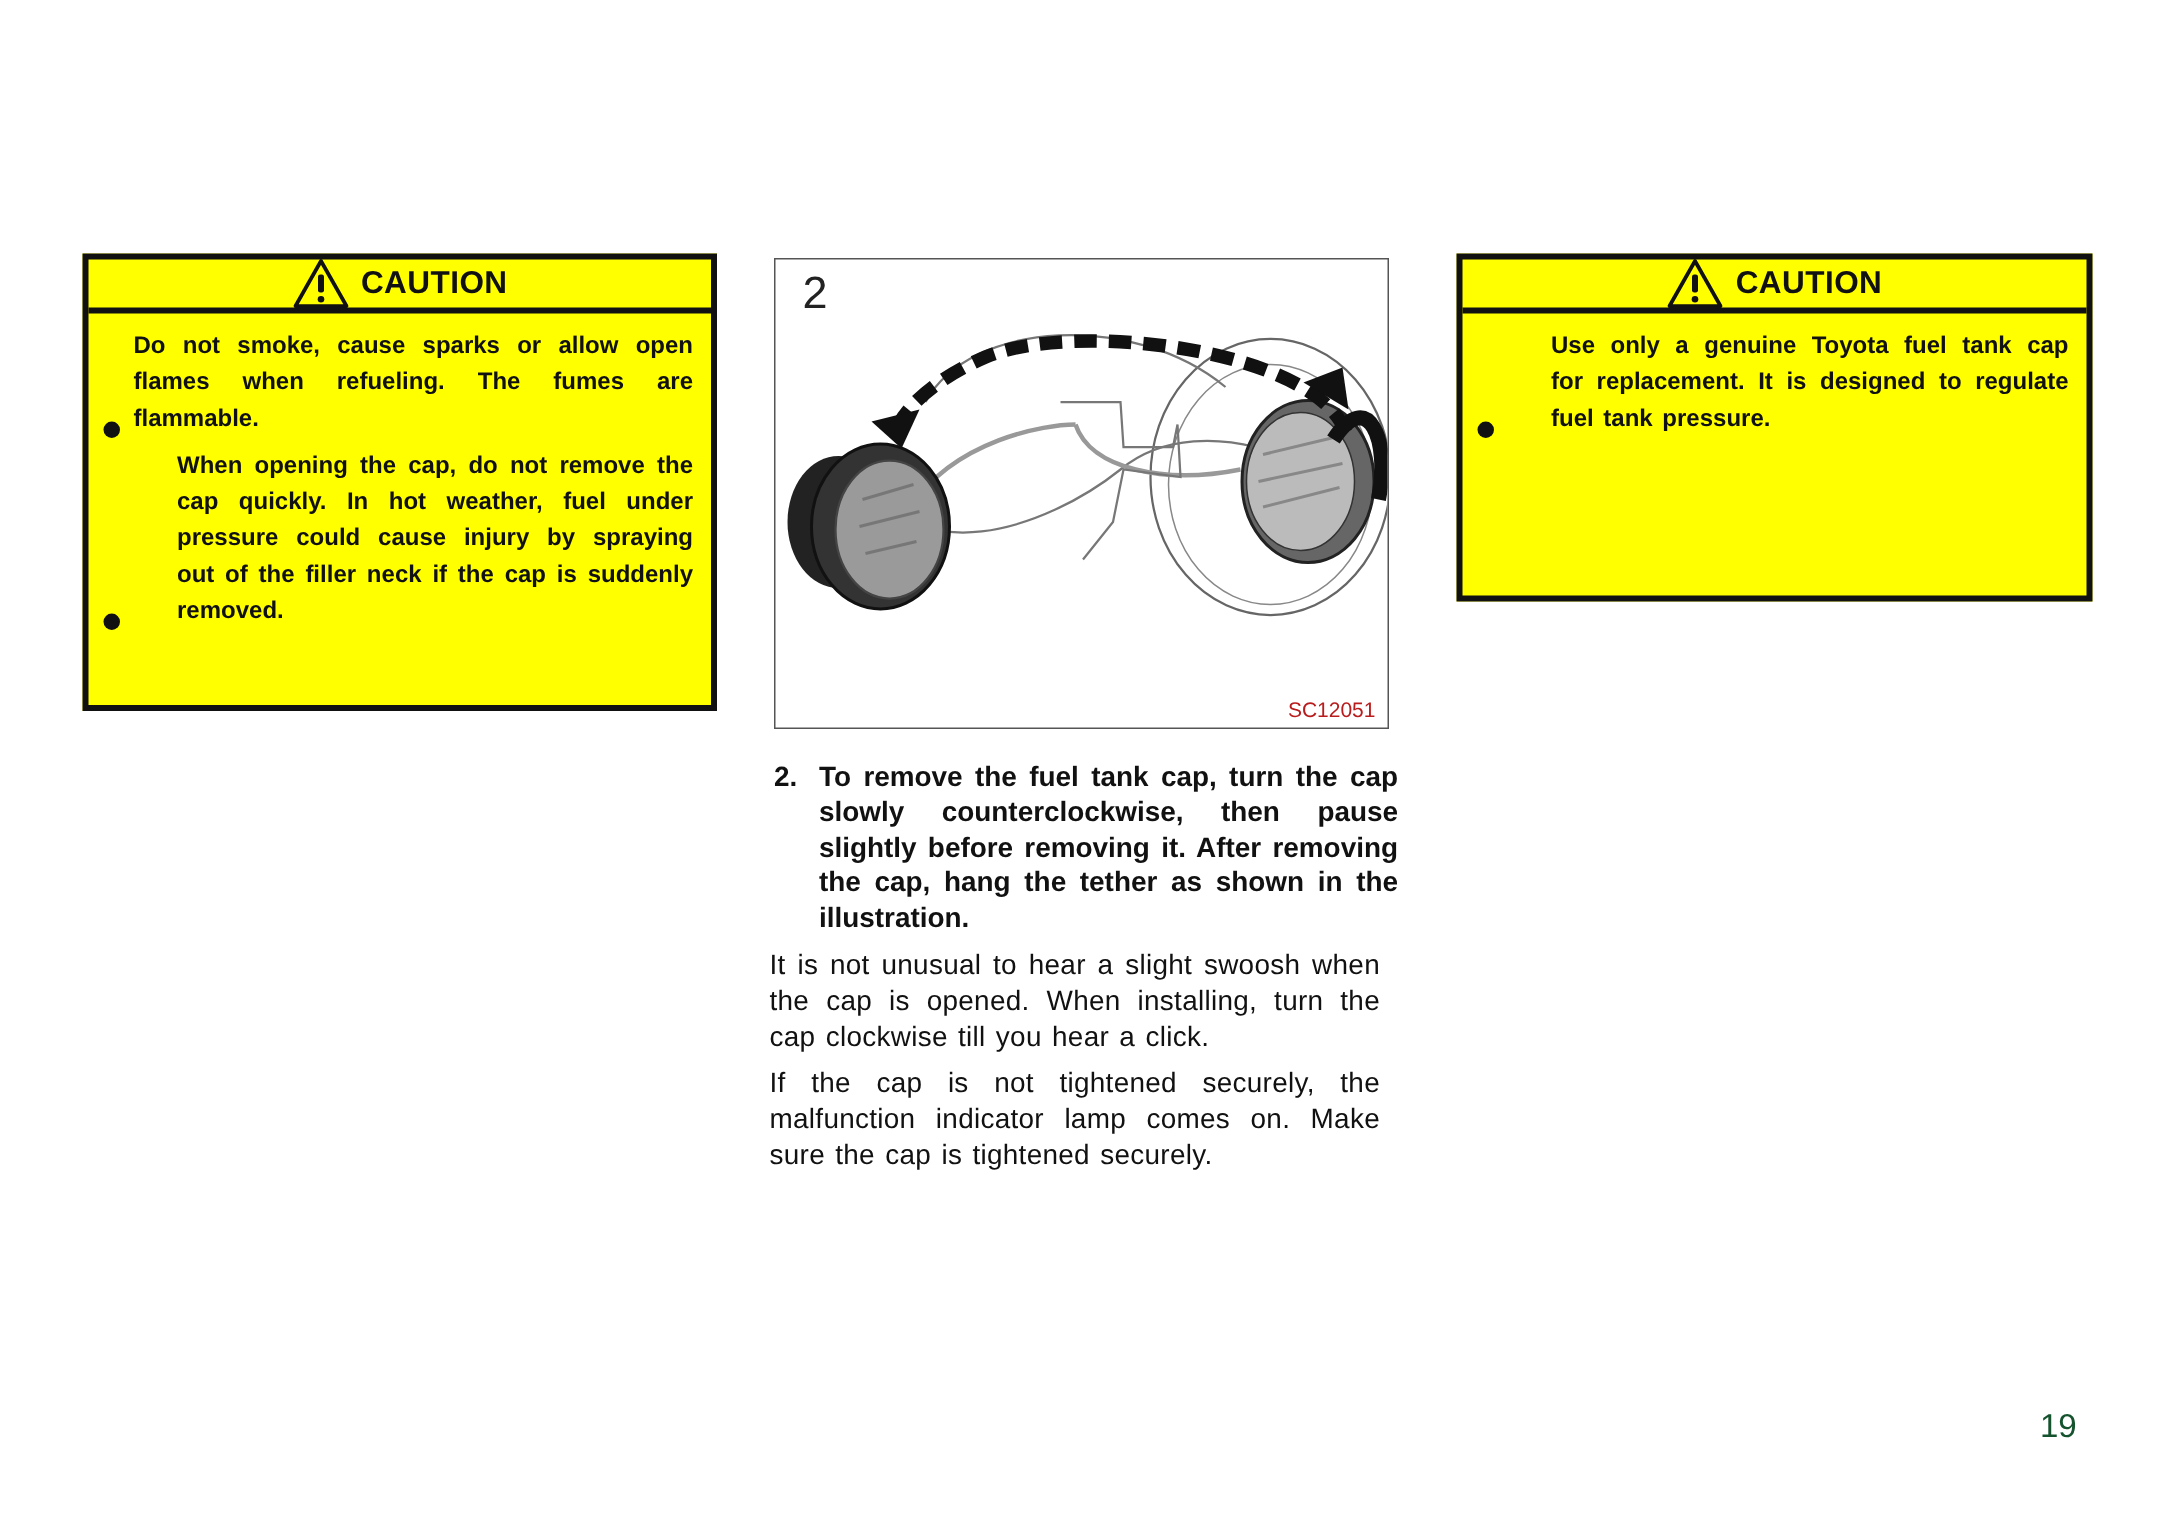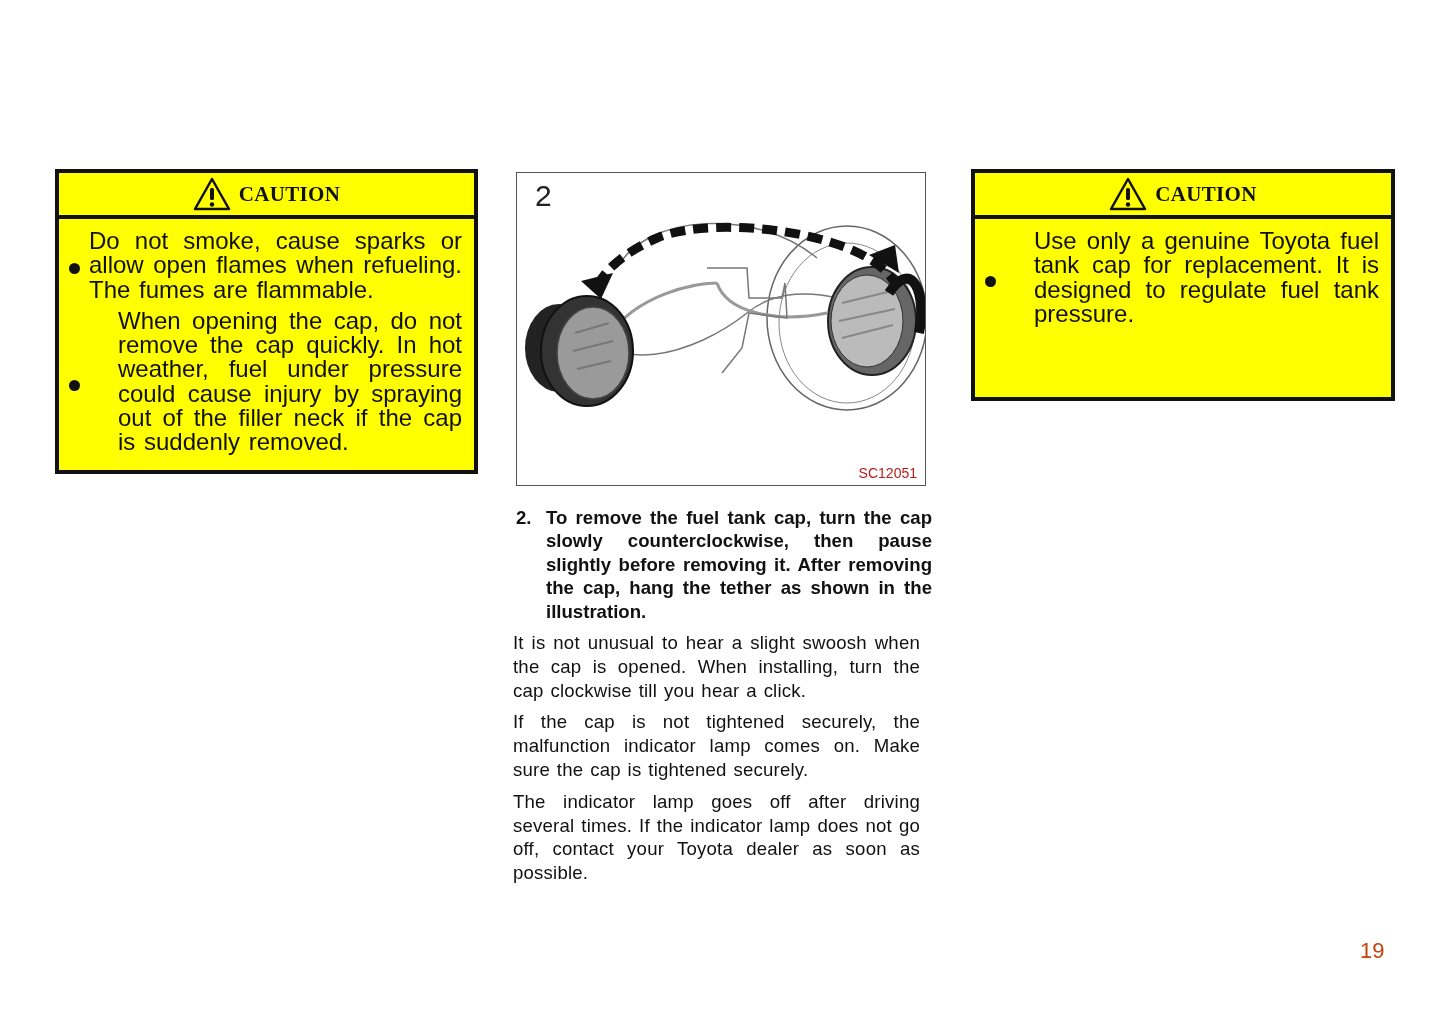--- a/index.html
+++ b/index.html
@@ -11,43 +11,42 @@
     font-family: "Liberation Sans", "DejaVu Sans", sans-serif;
     color: #111111;
   }
   .caution-box {
     position: absolute;
     background: #ffff00;
     border: 4px solid #111111;
     box-sizing: border-box;
   }
   .caution-header {
-    height: 46px;
+    height: 36px;
     border-bottom: 4px solid #111111;
     display: flex;
     align-items: center;
     justify-content: center;
     gap: 8px;
     box-sizing: border-box;
-    font-family: Liberation Serif, serif;
   }
   .caution-header svg { width: 38px; height: 34px; display: block; }
   .caution-title {
     font-weight: bold;
     font-size: 21px;
     letter-spacing: 0.3px;
   }
   .caution-body {
     padding: 10px 12px 8px 10px;
   }
   .caution-item {
     display: flex;
-    align-items: center;
-    font-weight: normal;
-    font-size: 24px;
+    align-items: flex-end;
+    font-weight: bold;
+    font-size: 16px;
     line-height: 24.3px;
     margin-bottom: 7px;
   }
   .caution-item:last-child { margin-bottom: 0; gap: 29px; }
   .bullet {
     flex: 0 0 20px;
     display: flex;
     justify-content: flex-start;
     padding-top: 7px;
   }
@@ -102,21 +101,21 @@
     text-align: justify;
     text-align-last: left;
     margin: 0 12px 8px 0;
     word-spacing: 1.5px;
     letter-spacing: 0.2px;
   }
   .page-number {
     position: absolute;
     left: 1360px; top: 938px;
     font-size: 22px;
-    color: #c2410c;
+    color: #14532d;
   }
 </style>
 </head>
 <body>
 
 <div class="caution-box" id="left-box">
   <div class="caution-header">
     <span>
       <svg viewBox="0 0 38 34">
         <path d="M19 2 L36 32 L2 32 Z" fill="none" stroke="#111" stroke-width="2.5" stroke-linejoin="round"></path>
@@ -174,21 +173,20 @@
   <div class="figure-code">SC12051</div>
 </div>
 
 <div class="text-col">
   <div class="step">
     <div class="step-num">2.</div>
     <div class="step-text">To remove the fuel tank cap, turn the cap slowly counterclockwise, then pause slightly before removing it. After removing the cap, hang the tether as shown in the illustration.</div>
   </div>
   <p class="para">It is not unusual to hear a slight swoosh when the cap is opened. When installing, turn the cap clockwise till you hear a click.</p>
   <p class="para">If the cap is not tightened securely, the malfunction indicator lamp comes on. Make sure the cap is tightened securely.</p>
-  <p class="para">The indicator lamp goes off after driving several times. If the indicator lamp does not go off, contact your Toyota dealer as soon as possible.</p>
 </div>
 
 <div class="caution-box" id="right-box">
   <div class="caution-header">
     <span>
       <svg viewBox="0 0 38 34">
         <path d="M19 2 L36 32 L2 32 Z" fill="none" stroke="#111" stroke-width="2.5" stroke-linejoin="round"></path>
         <rect x="17" y="11" width="4" height="12" rx="1.5" fill="#111"></rect>
         <circle cx="19" cy="27.5" r="2.2" fill="#111"></circle>
       </svg>

